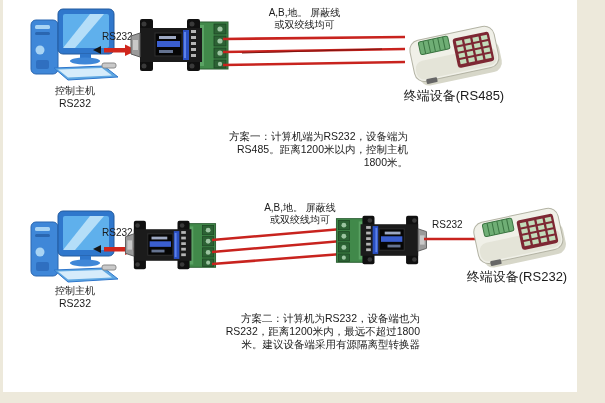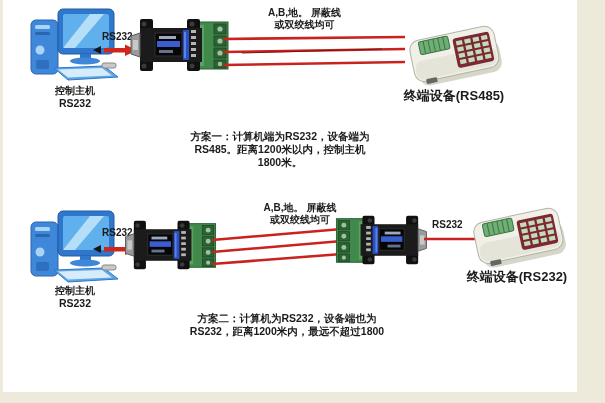--- a/index.html
+++ b/index.html
@@ -1,27 +1,27 @@
 <!DOCTYPE html>
 <html style="--wire_red: #c8231e; --page_border: #ede9db; --text: #1b1b1b; --pcb_green: #41894a; --computer_blue: #2f77cc; --keypad_maroon: #7d2733;"><head>
 <meta charset="utf-8">
 <style>
   * { margin:0; padding:0; box-sizing:border-box; }
   html,body { background:#ffffff; }
   body { font-family:"Liberation Sans","DejaVu Sans",sans-serif; }
   #canvas { position:relative; width:605px; height:403px; background:#ffffff; overflow:hidden; }
   .abs { position:absolute; }
   .strip { position:absolute; background:var(--page_border,#ede9db); }
-  .lbl { position:absolute; font-weight:bold; color:var(--text,#1b1b1b); text-align:center; }
+  .lbl { position:absolute; font-weight:normal; color:var(--text,#1b1b1b); text-align:center; }
   .host-label { font-size:10px; line-height:13px; }
   .port-label { font-size:10.5px; line-height:12px; }
   .small-label { font-size:10px; line-height:12px; text-align:left; }
   .bus-label { font-size:10px; line-height:12px; }
   .term-label { font-size:13px; line-height:12px; }
-  .note { font-size:10.5px; line-height:13px; }
+  .note { font-size:10.5px; line-height:13px;text-align:right; }
   .wire { stroke:var(--wire_red,#c8231e); stroke-width:2.6; }
   .wire-thin { stroke:#7d1410; stroke-width:1; }
   .mirror { transform:scaleX(-1); }
 </style>
 </head>
 <body>
 
 <div id="canvas">
 
   <div class="strip" style="left:0;top:0;width:3px;height:403px;"></div>
@@ -282,18 +282,19 @@
         <rect x="61" y="37.2" width="6.2" height="4.4"></rect>
           <rect x="69.5" y="37.2" width="6.2" height="4.4"></rect>
           <rect x="78" y="37.2" width="6.2" height="4.4"></rect>
           <rect x="86.5" y="37.2" width="6.2" height="4.4"></rect>
       </g>
       <rect x="24" y="49" width="11" height="5" rx="1" fill="#666"></rect>
     </g>
   </svg>
   <div class="lbl term-label" style="left:452px;top:271px;width:130px;text-align:center;">终端设备(RS232)</div>
 
-  <div class="lbl note" style="left:147px;top:312px;width:280px;">
+  <div class="lbl note" style="left:140px;top:312px;width:280px;">
     <div>方案二：计算机为RS232，设备端也为</div>
     <div>RS232，距离1200米内，最远不超过1800</div>
+    <div>米。建议设备端采用有源隔离型转换器</div>
   </div>
 
 </div>
 
 </body></html>

